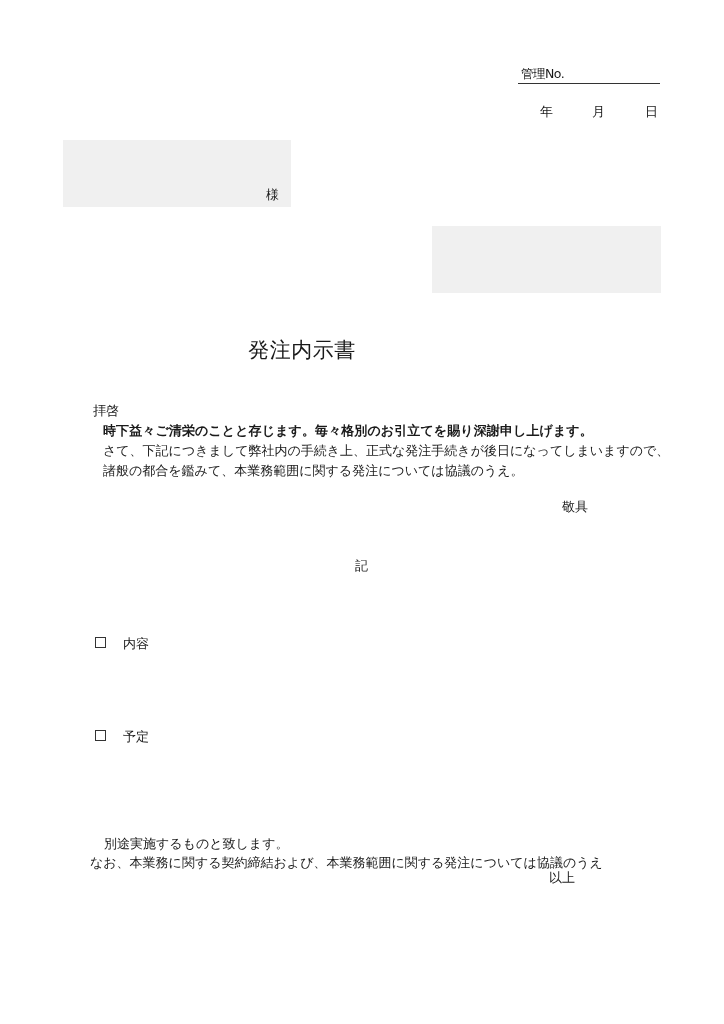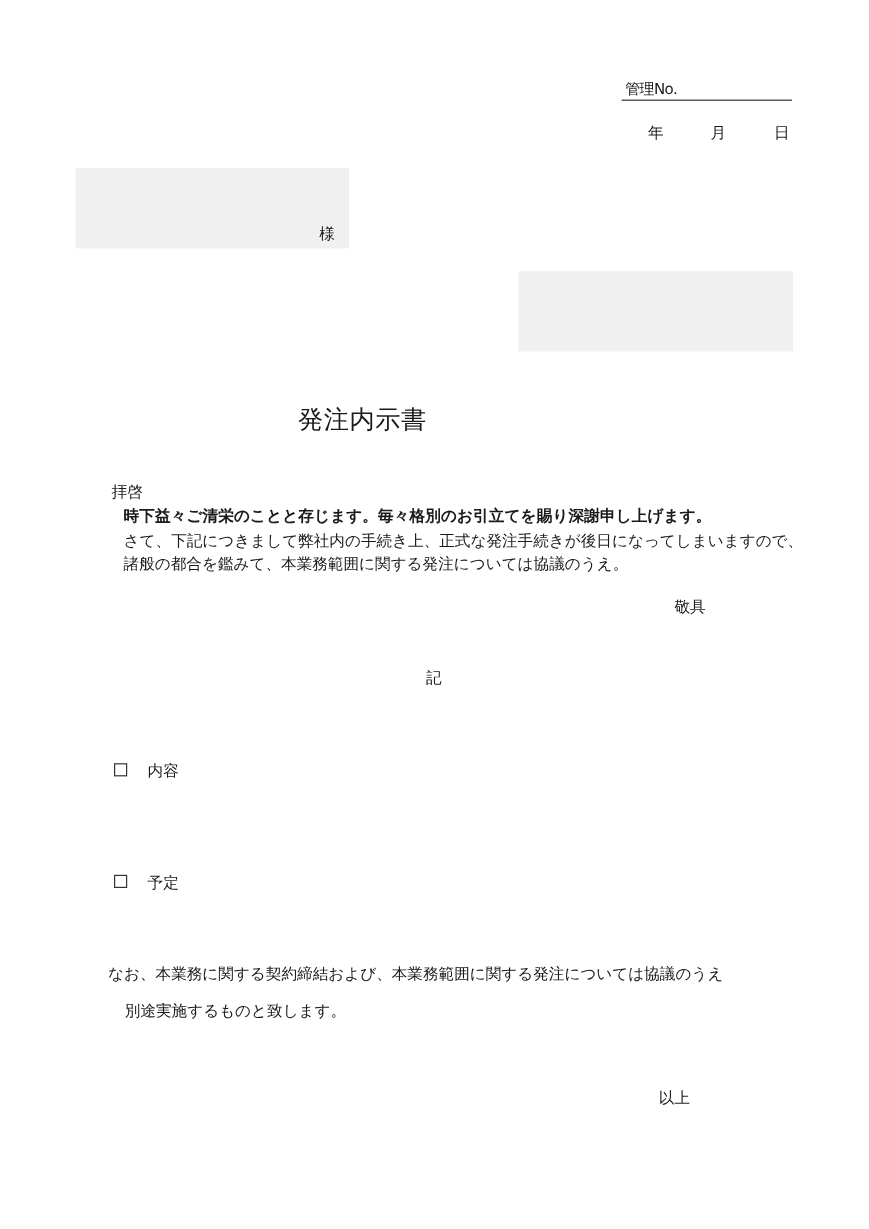--- a/index.html
+++ b/index.html
@@ -71,23 +71,23 @@
     .item .box-glyph {
       display: inline-block;
       width: 9px; height: 9px;
       border: 1px solid #333;
       margin-right: 17px;
       vertical-align: 0px;
     }
     .item-contents { top: 598px; margin-top: 38px; }
     .item-schedule { top: 712px; margin-top: 17px; }
 
-    .note-line1 { left: 90px; top: 805px; }
+    .note-line1 { left: 90px; top: 855px; }
     .note-line2 { left: 104px; top: 836px; }
-    .end-mark { left: 549px; top: 908px; }
+    .end-mark { left: 549px; top: 870px; }
   </style>
 </head>
 <body>
 
 <div class="abs mgmt-label">管理No.</div>
 <div class="mgmt-line"></div>
 
 <div class="abs t13 date-year">年</div>
 <div class="abs t13 date-month">月</div>
 <div class="abs t13 date-day">日</div>

